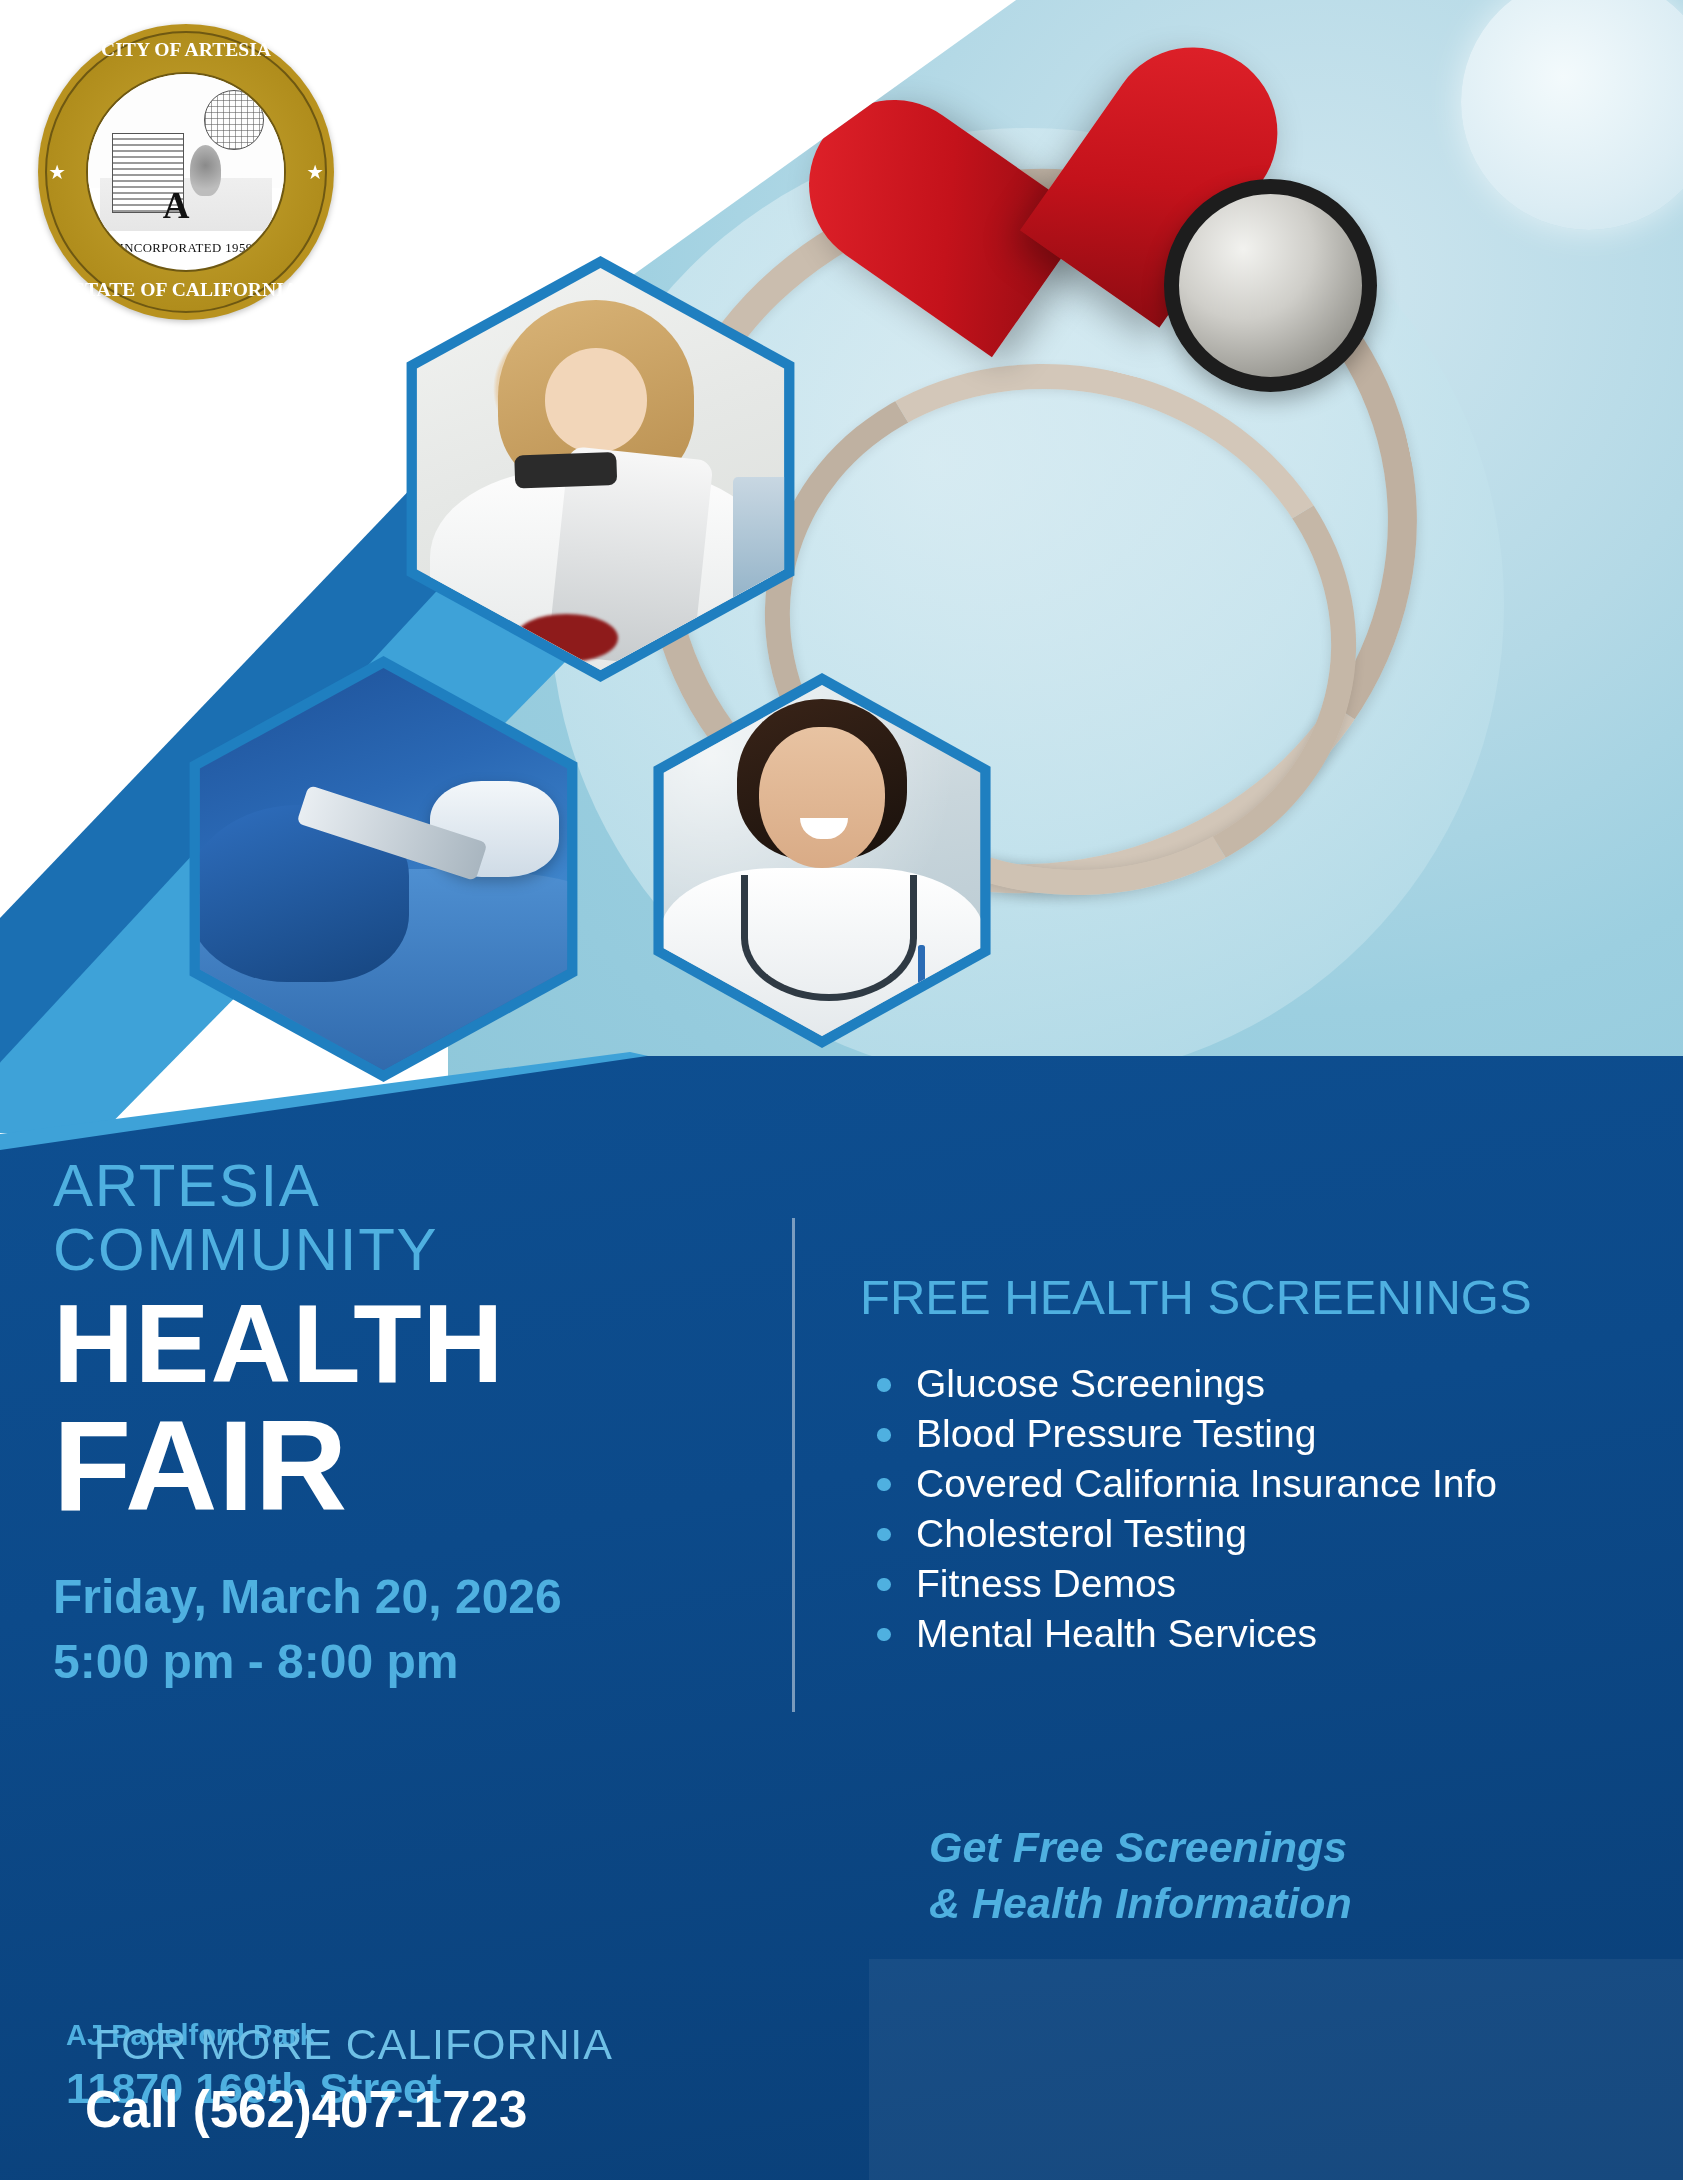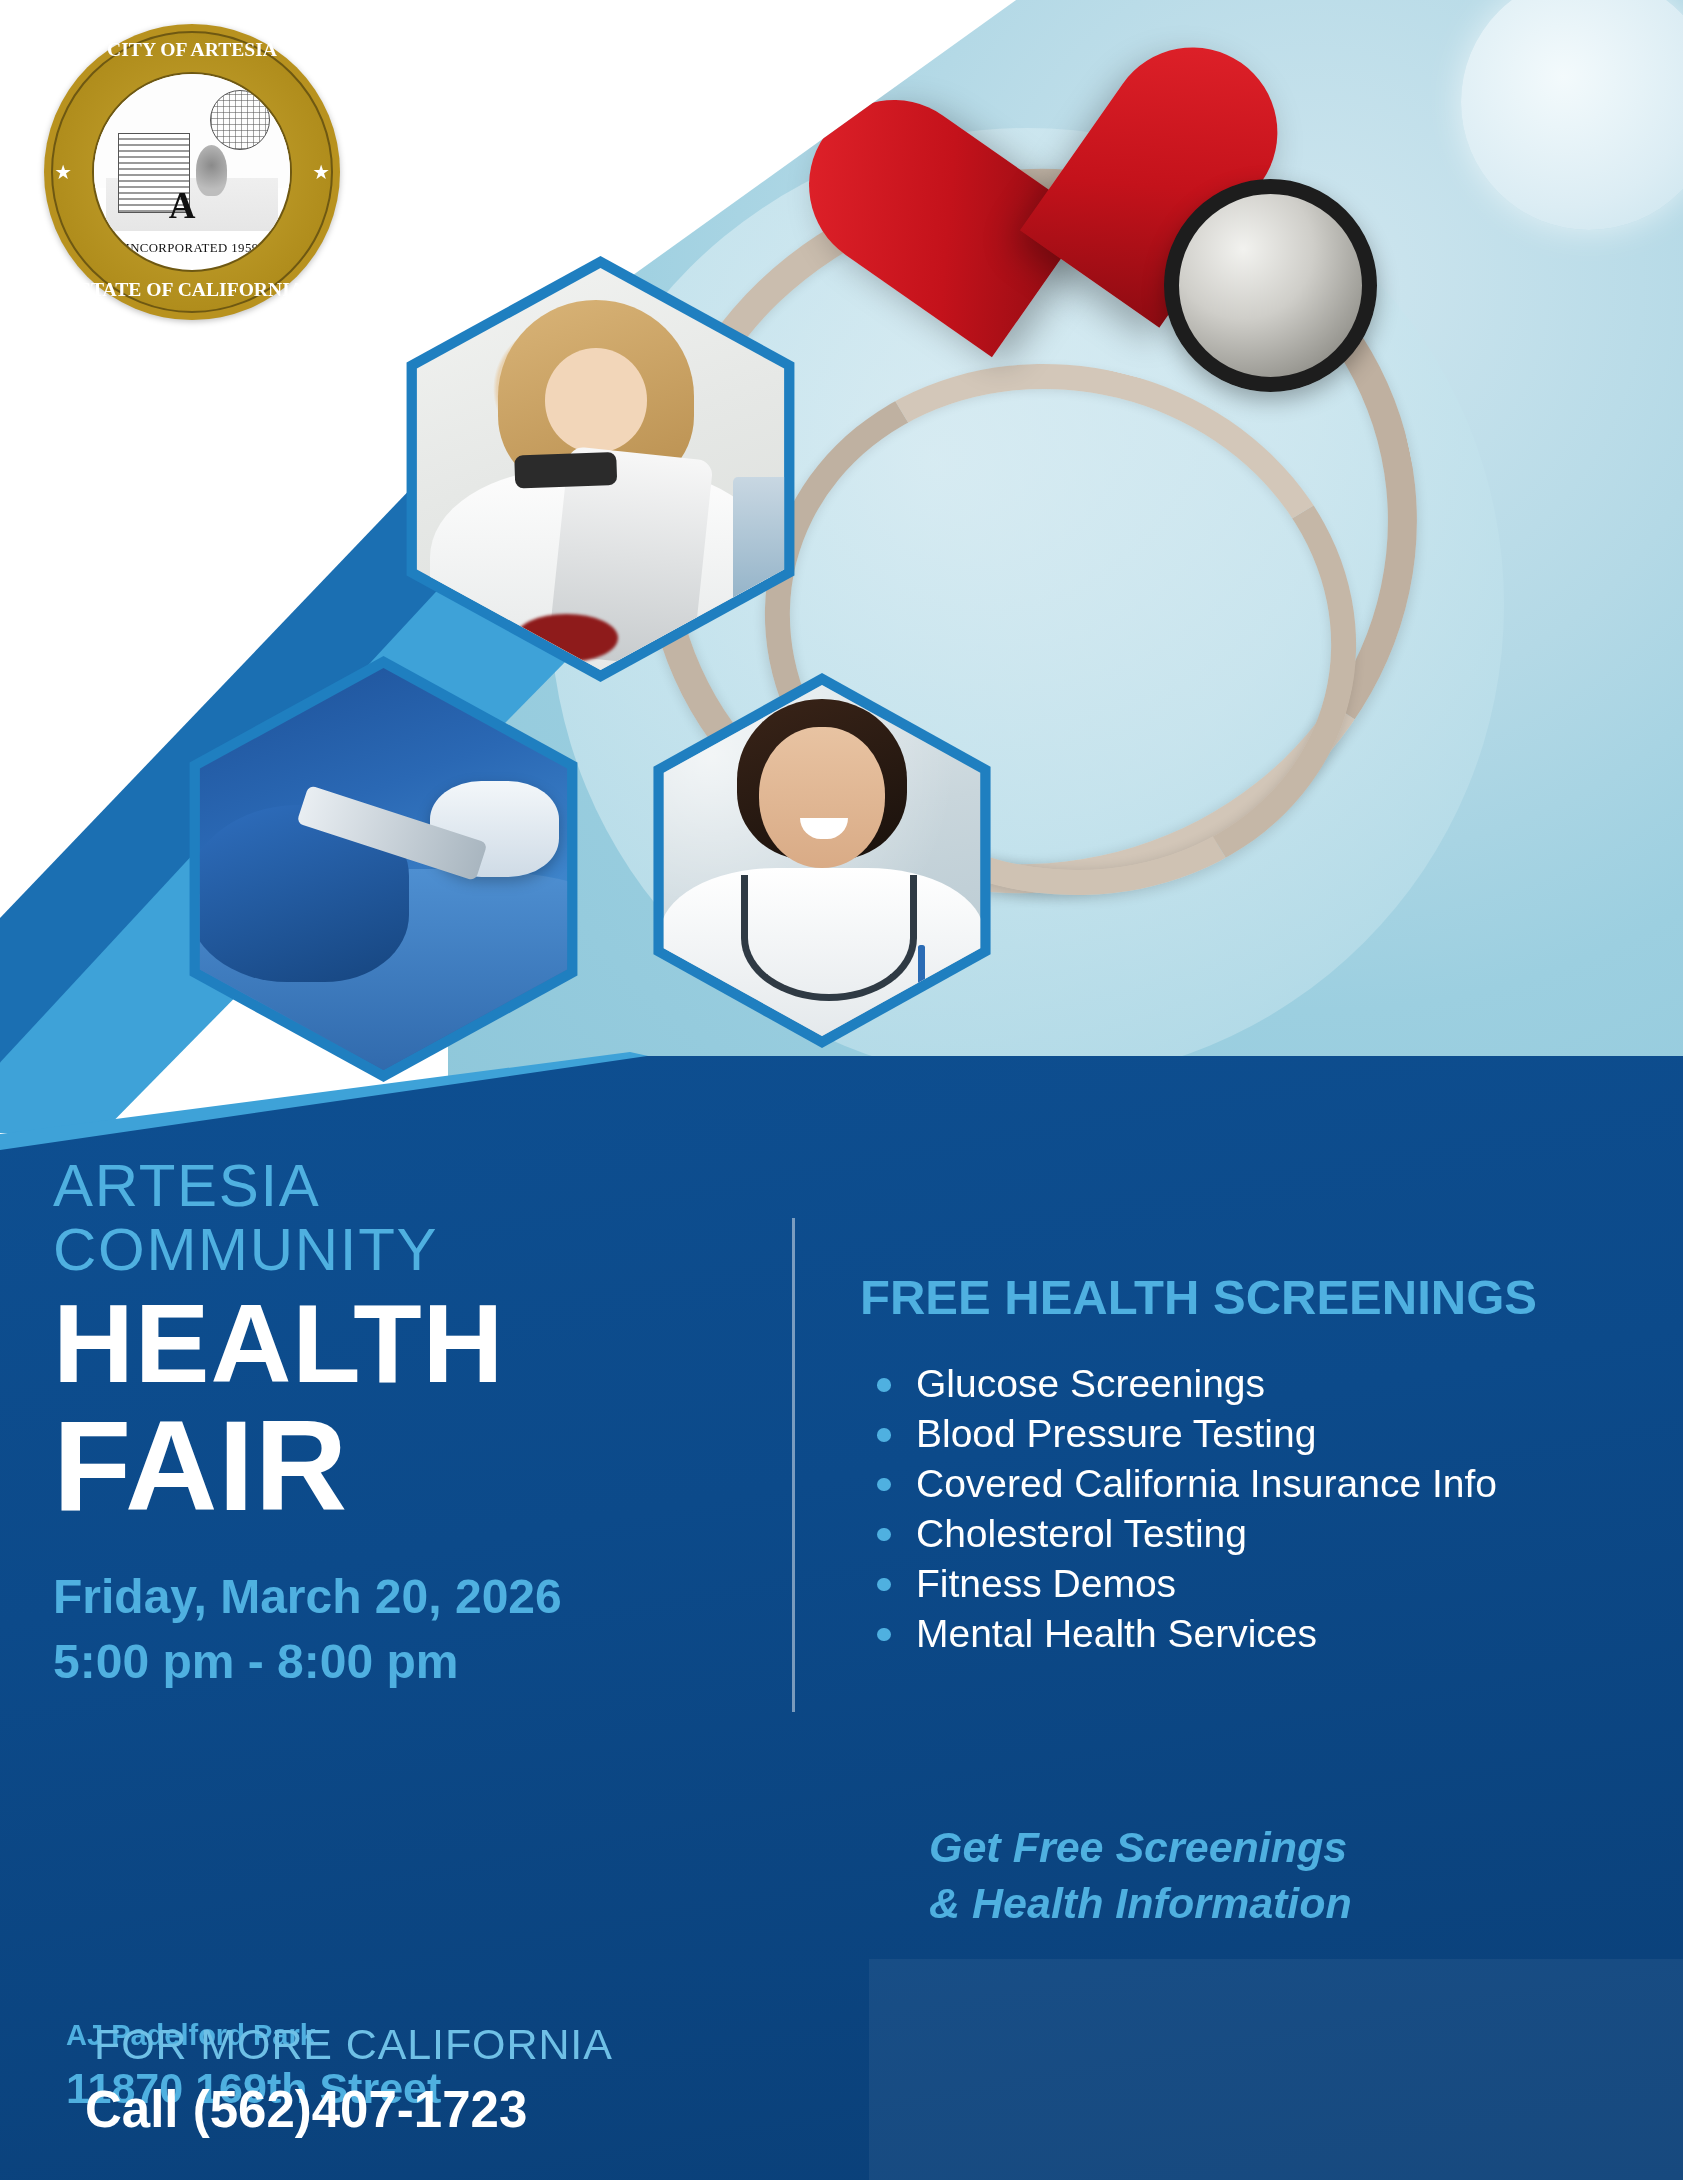--- a/index.html
+++ b/index.html
@@ -275,21 +275,21 @@
   .photo-nurse .pen {
     position: absolute; right: 22%; top: 74%;
     width: 6.8px; height: 41px;
     background: #2b6cb5;
     border-radius: 2.6px;
   }
 
   
   .seal {
     position: absolute;
-    left: 44px; top: 24px;
+    left: 38px; top: 24px;
     width: 296px; height: 296px;
     border-radius: 50%;
     background: #b8921f;
     box-shadow: 0 1.7px 6.8px rgba(0,0,0,.25);
   }
   .seal .ring {
     position: absolute; inset: 6.8px;
     border-radius: 50%;
     border: 2.6px solid #6e5812;
     background: radial-gradient(circle at 50% 50%, #c8a633 0%, #b08d1c 70%, #8e7014 100%);
@@ -444,21 +444,21 @@
   }
 
   .right-col {
     position: absolute;
     left: 860px; top: 1269px;
     width: 792px;
   }
   .right-head {
     color: #4fb0e0;
     font-size: 49px;
-    font-weight: bold;
+    font-weight: normal;
     margin: 0;
     white-space: nowrap;
   }
   ul.services {
     list-style: none;
     margin: 34px 0 0 0;
     padding: 0;
   }
   ul.services li {
     color: #ffffff;

